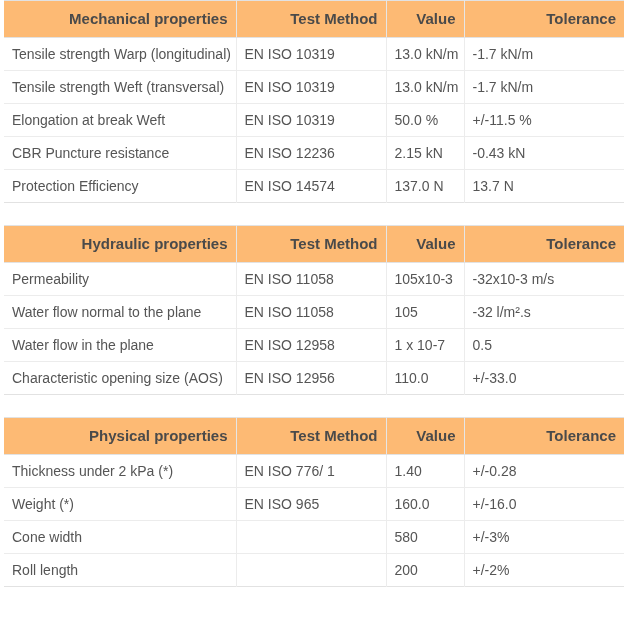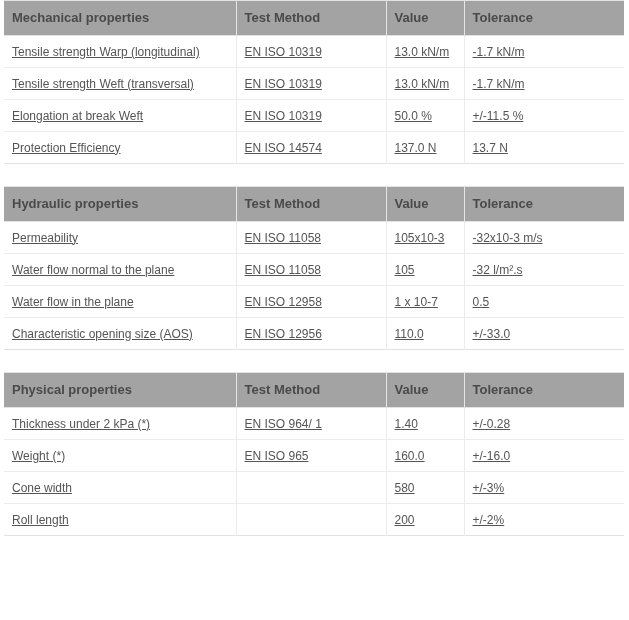--- a/index.html
+++ b/index.html
@@ -30,46 +30,45 @@
   }
   .table-gap {
     height: 22px;
   }
   .spec-table col.c0 { width: 232px; }
   .spec-table col.c1 { width: 150px; }
   .spec-table col.c2 { width: 78px; }
   .spec-table col.c3 { width: 160px; }
 
   .spec-table thead th {
-    background: #a3a3a3;
-    font-size: 13px;
+    background: #fdba74;
+    font-size: 15px;
     font-weight: bold;
     color: #4a4a4a;
-    text-align: left;
+    text-align: right;
     padding: 9px 8px 10px 8px;
     border-right: 1px solid #e6e6e6;
     border-bottom: 1px solid #e2e2e2;
     vertical-align: middle;
     white-space: nowrap;
     overflow: hidden;
   }
   .spec-table thead th:last-child {
     border-right: none;
   }
   .spec-table tbody td {
     padding: 8px 8px 8px 8px;
     border-right: 1px solid #ececec;
     border-bottom: 1px solid #ececec;
     vertical-align: middle;
-    font-size: 12px;
+    font-size: 14px;
     color: #555555;
     height: 15px;
     overflow: hidden;
     white-space: nowrap;
-    text-decoration: underline;
   }
   .spec-table tbody tr:last-child td {
     border-bottom: none;
   }
   .spec-table tbody td:last-child {
     border-right: none;
   }
   .cell-empty {
     color: transparent;
   }
@@ -107,20 +106,26 @@
             <td>13.0 kN/m</td>
             <td>-1.7 kN/m</td>
           </tr>
           <tr>
             <td>Elongation at break Weft</td>
             <td>EN ISO 10319</td>
             <td>50.0 %</td>
             <td>+/-11.5 %</td>
           </tr>
           <tr>
+            <td>CBR Puncture resistance</td>
+            <td>EN ISO 12236</td>
+            <td>2.15 kN</td>
+            <td>-0.43 kN</td>
+          </tr>
+          <tr>
             <td>Protection Efficiency</td>
             <td>EN ISO 14574</td>
             <td>137.0 N</td>
             <td>13.7 N</td>
           </tr>
         </tbody>
       </table>
       <div class="table-gap"></div>
       <table class="spec-table">
         <colgroup>
@@ -176,21 +181,21 @@
           <tr>
             <th>Physical properties</th>
             <th>Test Method</th>
             <th>Value</th>
             <th>Tolerance</th>
           </tr>
         </thead>
         <tbody>
           <tr>
             <td>Thickness under 2 kPa (*)</td>
-            <td>EN ISO 964/ 1</td>
+            <td>EN ISO 776/ 1</td>
             <td>1.40</td>
             <td>+/-0.28</td>
           </tr>
           <tr>
             <td>Weight (*)</td>
             <td>EN ISO 965</td>
             <td>160.0</td>
             <td>+/-16.0</td>
           </tr>
           <tr>

